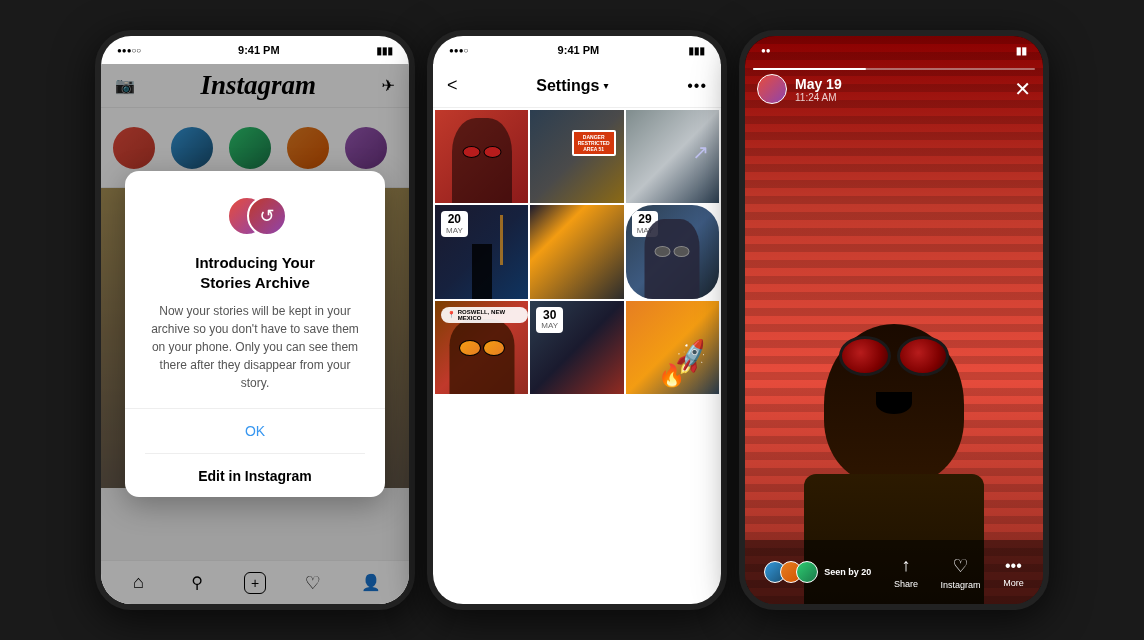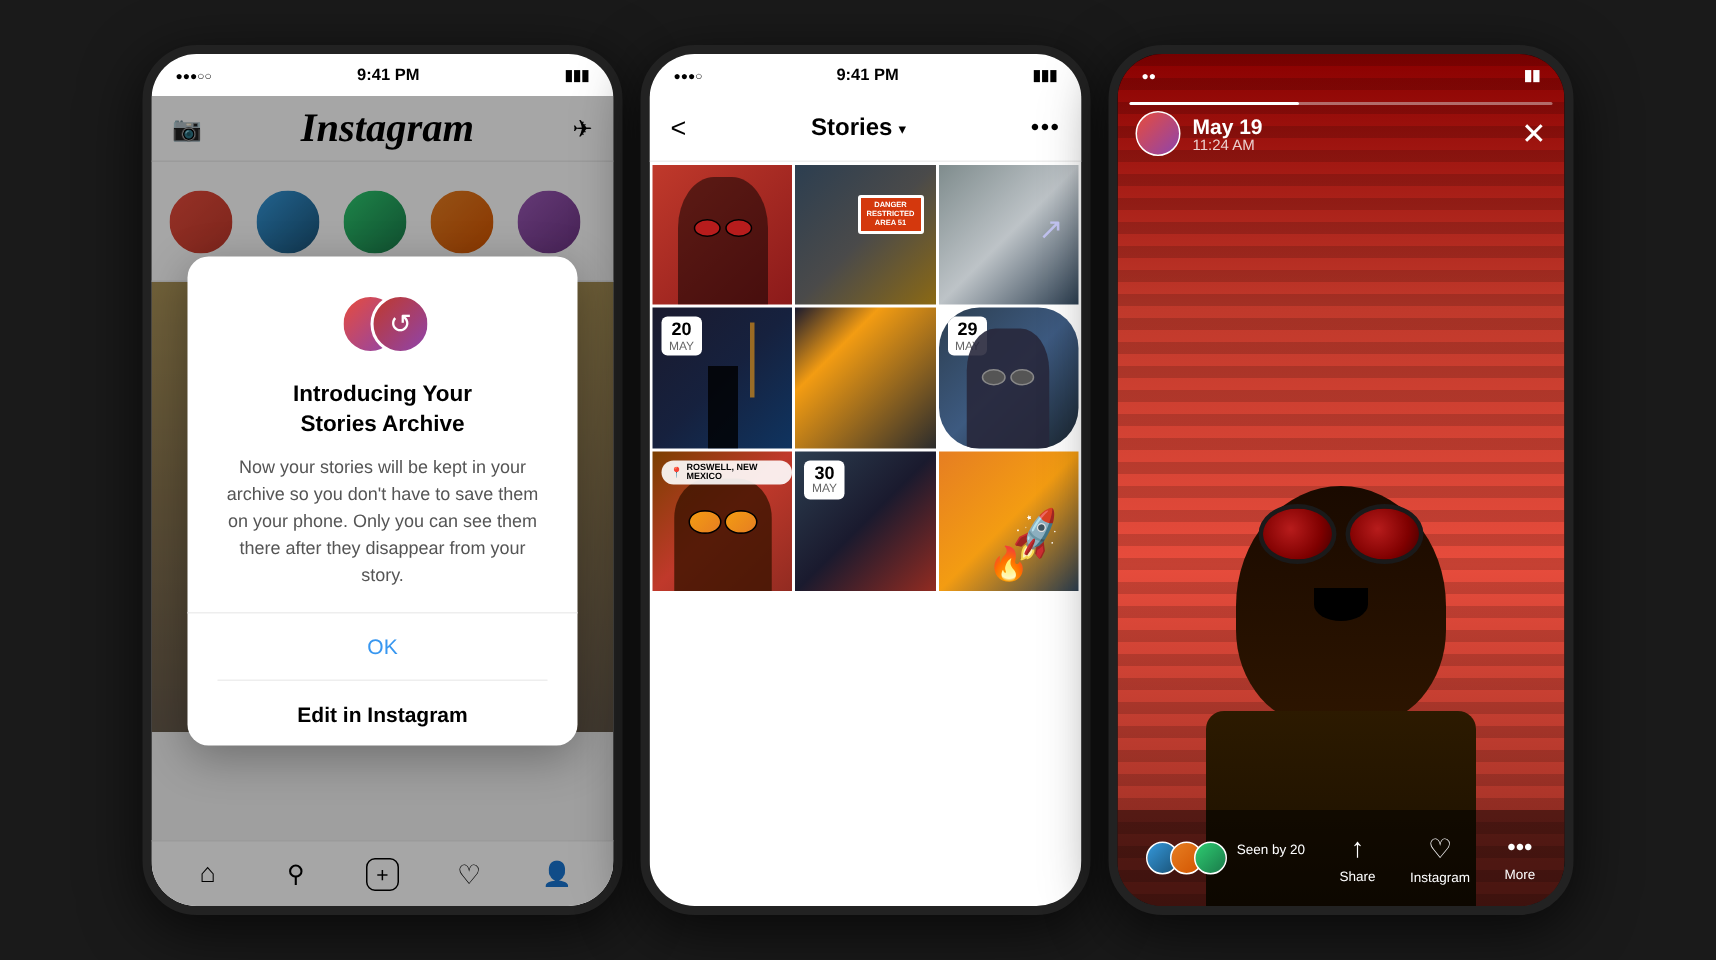--- a/index.html
+++ b/index.html
@@ -447,21 +447,22 @@
       font-size: 18px;
     }
 
     .story-action-label {
       font-size: 9px;
       color: #fff;
     }
 
     .viewer-avatars {
       display: flex;
-      align-items: flex-start;
+      align-items: center;
+      font-weight: bold;
     }
 
     .viewer-av {
       width: 22px;
       height: 22px;
       border-radius: 50%;
       border: 1px solid #fff;
       margin-left: -6px;
     }
 
@@ -624,21 +625,21 @@
       <span style="font-size:8px;">●●●○</span>
       <span>9:41 PM</span>
       <span style="font-size:10px;">▮▮▮</span>
     </div>
 
     <div class="phone2-body">
 
       <div class="archive-header">
         <span style="font-size:18px; color:#000; font-weight:300;">&lt;</span>
         <div class="archive-title-row">
-          <span class="archive-title">Stories</span>
+          <span class="archive-title">Settings</span>
           <span class="chevron-down">▾</span>
         </div>
         <span class="three-dots">•••</span>
       </div>
 
       <div class="archive-grid">
 
         <div class="grid-cell gc1">
 
           <div style="position:absolute; bottom:0; left:50%; transform:translateX(-50%); width:60px; height:85px; background:rgba(0,0,0,0.5); border-radius:40% 40% 0 0;"></div>

